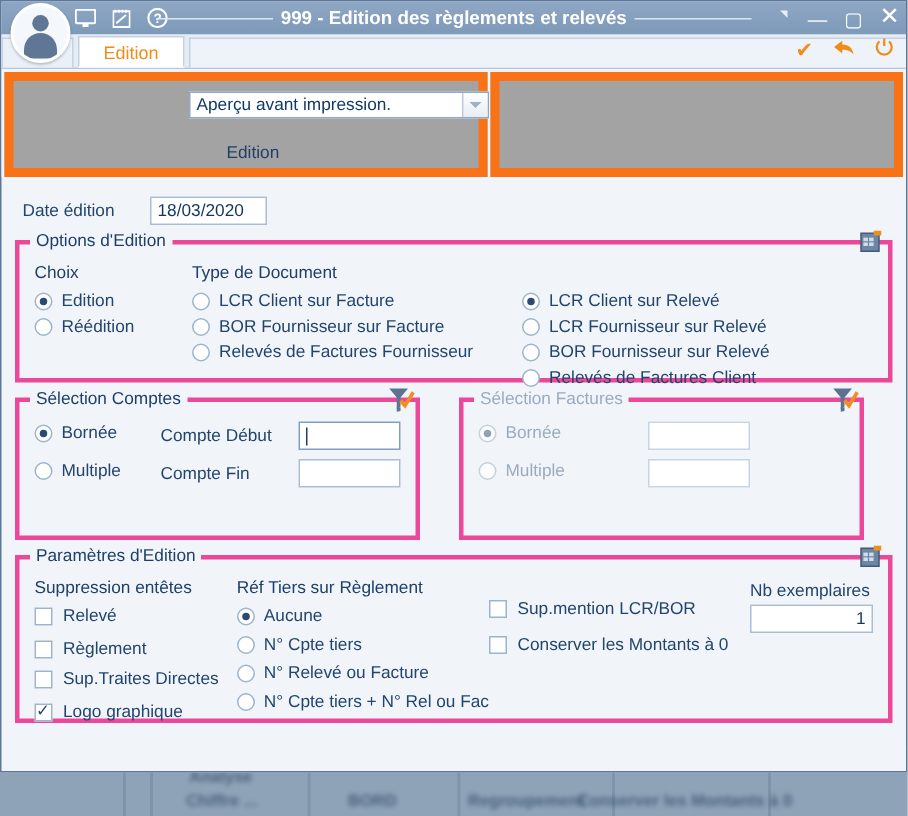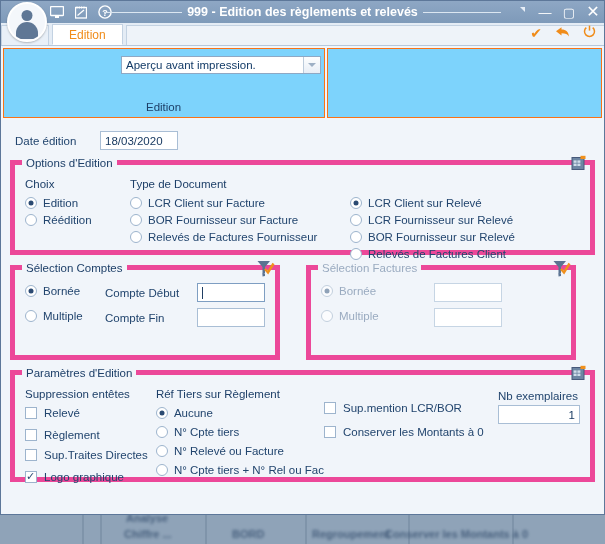--- a/index.html
+++ b/index.html
@@ -171,22 +171,22 @@
   
   #toppanes {
     display: flex;
     background: #f1f5fa;
     padding: 2px 2px 0 2px;
     box-sizing: border-box;
     height: 72px;
     flex: none;
   }
   .pane {
-    background: #7dd3fc;
-    border: 1px solid #f97316;
+    background: #a3a3a3;
+    border: 6px solid #f97316;
     box-sizing: border-box;
     position: relative;
     height: 70px;
   }
   #pane-left { width: 322px; }
   #pane-right { flex: 1; margin-left: 2px; }
 
   .combo {
     position: absolute;
     left: 117px; top: 7px;
@@ -246,21 +246,21 @@
     font-size: 11.5px;
     color: #14365e;
     padding: 0 4px;
     display: flex; align-items: center;
     height: 19px;
   }
   #in-date { width: 78px; }
 
   
   .fs {
-    border: 5px solid #ec4899;
+    border: 3px solid #ec4899;
     background: #f1f5fa;
     margin-top: 10px;
     position: relative;
     box-sizing: border-box;
   }
   .fs-legend {
     position: absolute;
     left: 7px; top: -8px;
     background: #f1f5fa;
     padding: 0 4px;

